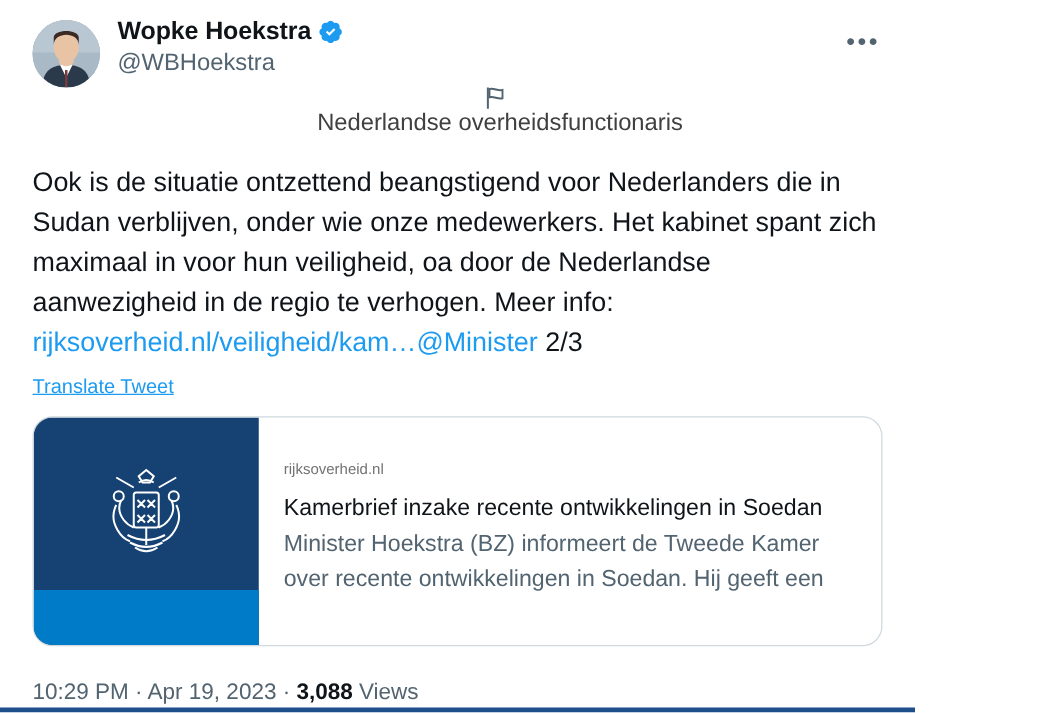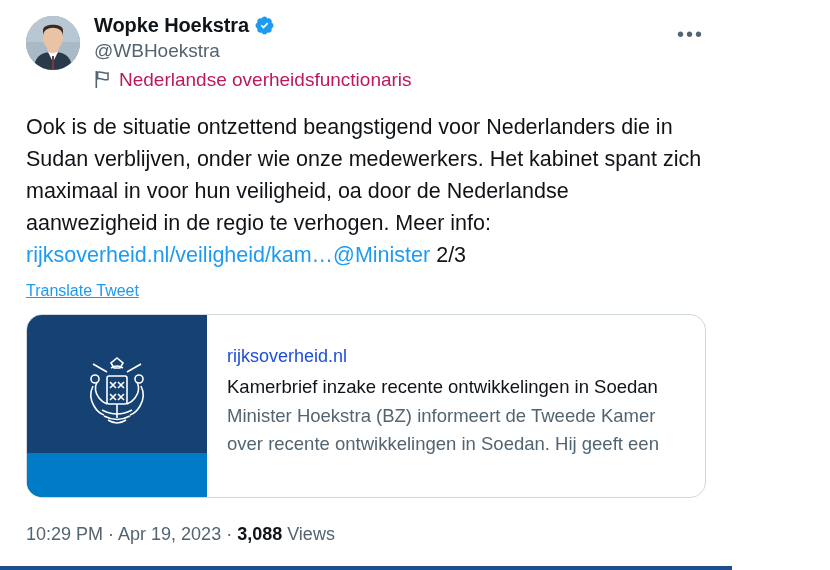--- a/index.html
+++ b/index.html
@@ -62,22 +62,23 @@
   .handle {
     font-size: 19px;
     color: #536471;
     margin-top: 3px;
     line-height: 1.2;
   }
   .govline {
     display: flex;
     align-items: center;
     margin-top: 6px;
-    color: #be185d;
+    color: #404040;
     font-size: 19px;
+    flex-direction: column;
   }
   .gov-icon {
     display: inline-flex;
     align-items: center;
     margin-right: 7px;
   }
   .more {
     position: absolute;
     top: 6px;
     right: 0;
@@ -140,22 +141,22 @@
     z-index: 2;
     margin-top: -18px;
   }
   .card-body {
     flex: 1 1 auto;
     padding: 28px 18px 0 20px;
     min-width: 0;
     box-sizing: border-box;
   }
   .card-domain {
-    font-size: 18px;
-    color: #1d4ed8;
+    font-size: 12px;
+    color: #737373;
     line-height: 26px;
   }
   .card-title {
     font-size: 18.5px;
     color: #0f1419;
     line-height: 28px;
     margin-top: 4px;
     white-space: nowrap;
     overflow: hidden;
     text-overflow: ellipsis;

